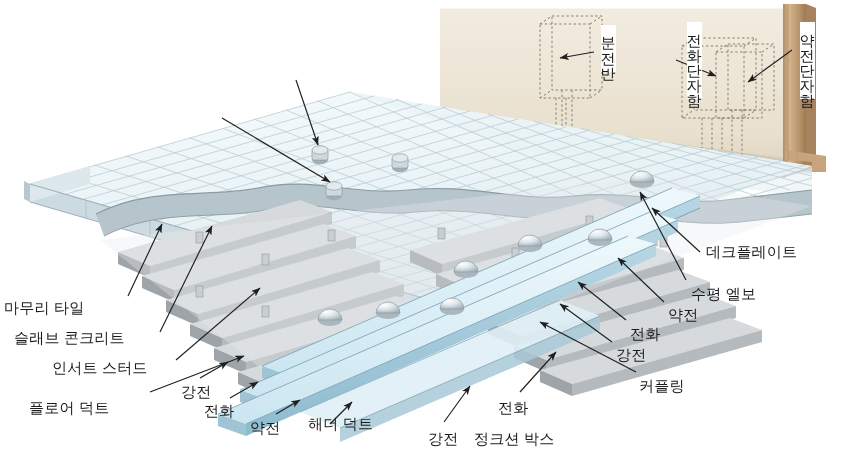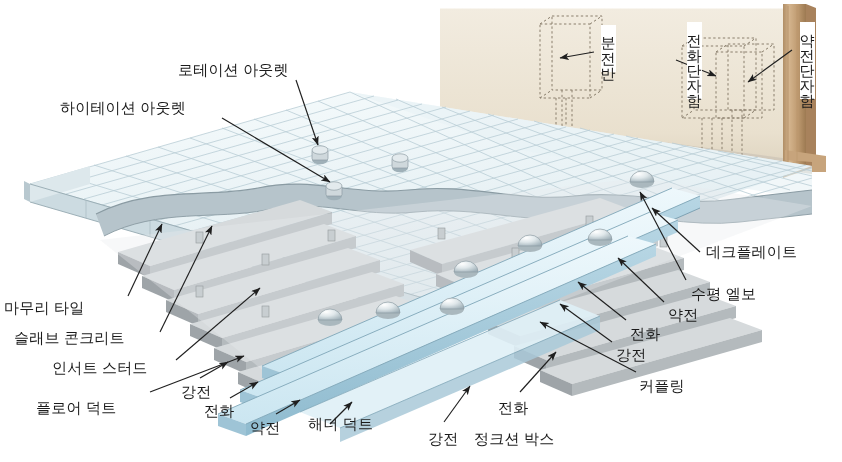--- a/index.html
+++ b/index.html
@@ -414,31 +414,29 @@
 
       <line x1="700" y1="252" x2="652" y2="208" marker-end="url(#ah)"></line>
       <line x1="686" y1="280" x2="640" y2="192" marker-end="url(#ah)"></line>
       <line x1="664" y1="302" x2="618" y2="258" marker-end="url(#ah)"></line>
       <line x1="626" y1="320" x2="578" y2="282" marker-end="url(#ah)"></line>
       <line x1="612" y1="342" x2="560" y2="304" marker-end="url(#ah)"></line>
       <line x1="636" y1="372" x2="540" y2="322" marker-end="url(#ah)"></line>
     </g>
   </svg>
 
-  <div class="lbl" style="left:178px; top:62px;">로테이션 아웃렛</div>
-  <div class="lbl" style="left:60px; top:100px;">하이테이션 아웃렛</div>
 
   <div class="lbl vert" style="left:601px; top:25px;">분전반</div>
   <div class="lbl vert" style="left:687px; top:22px;">전화단자함</div>
   <div class="lbl vert" style="left:800px; top:22px;">약전단자함</div>
 
   <div class="lbl" style="left:4px; top:300px;">마무리 타일</div>
   <div class="lbl" style="left:14px; top:330px;">슬래브 콘크리트</div>
   <div class="lbl" style="left:52px; top:360px;text-align:center;">인서트 스터드</div>
-  <div class="lbl" style="left:36px; top:400px;">플로어 덕트</div>
+  <div class="lbl" style="left:29px; top:400px;">플로어 덕트</div>
 
   <div class="lbl" style="left:181px; top:384px;">강전</div>
   <div class="lbl" style="left:204px; top:403px;">전화</div>
   <div class="lbl" style="left:250px; top:420px;">약전</div>
 
   <div class="lbl" style="left:308px; top:416px;">해더 덕트</div>
   <div class="lbl" style="left:428px; top:431px;">강전</div>
   <div class="lbl" style="left:474px; top:431px;">정크션 박스</div>
   <div class="lbl" style="left:498px; top:400px;">전화</div>
 

